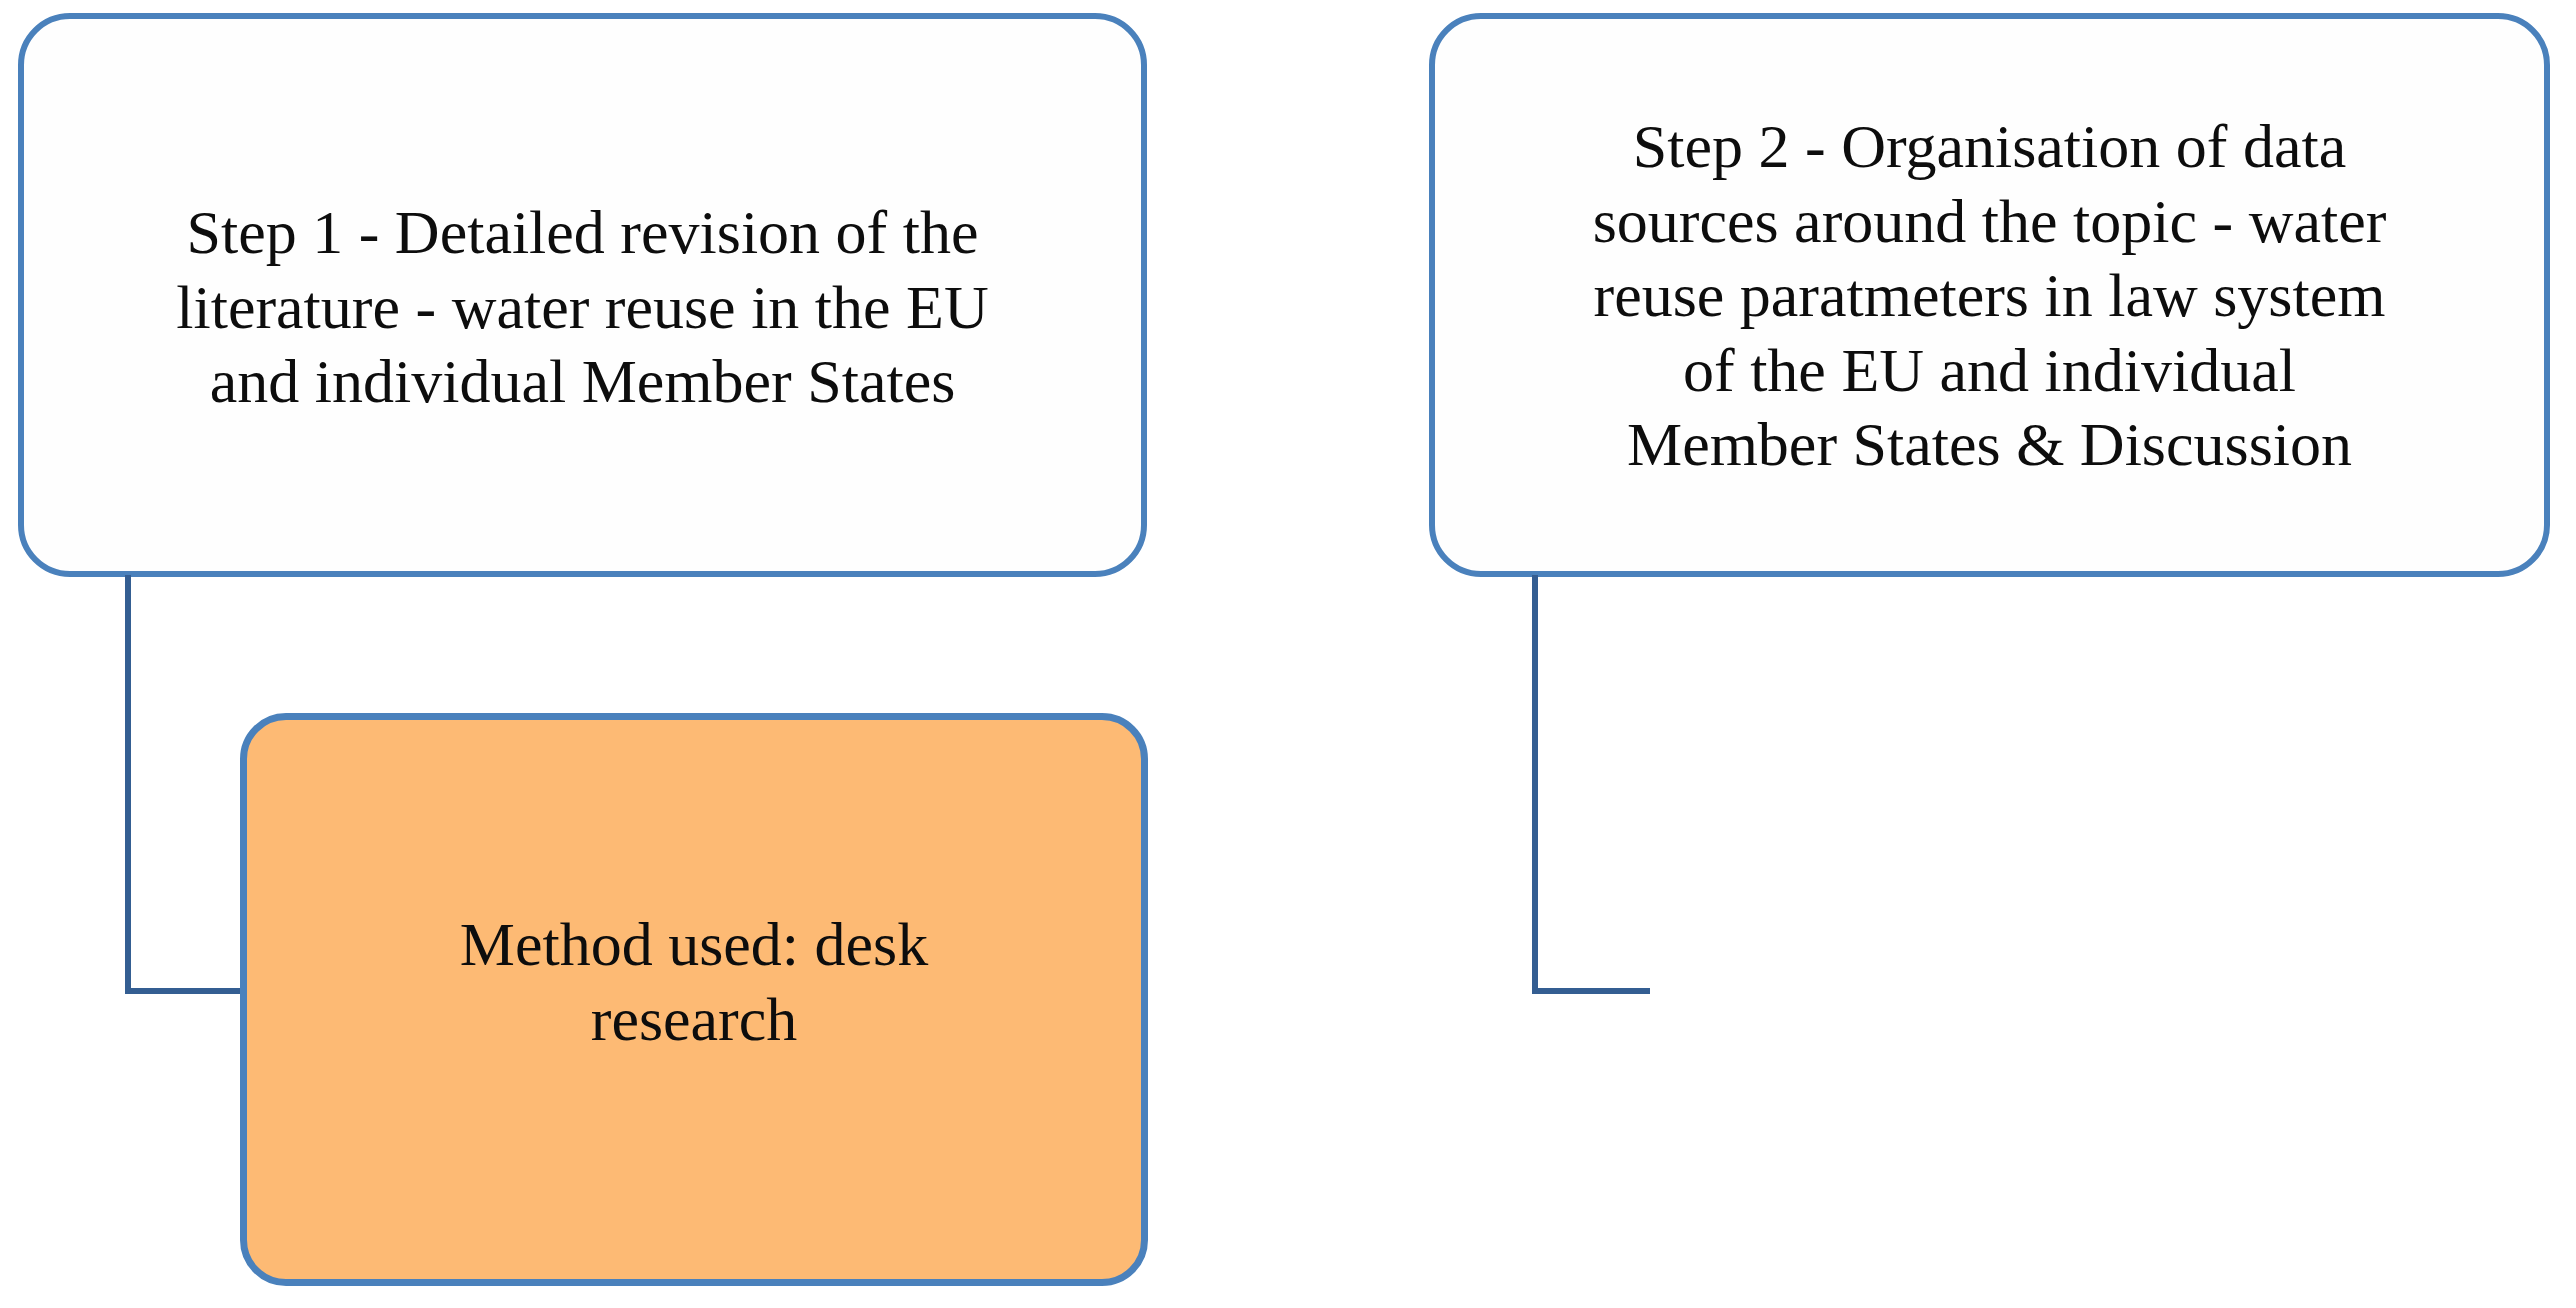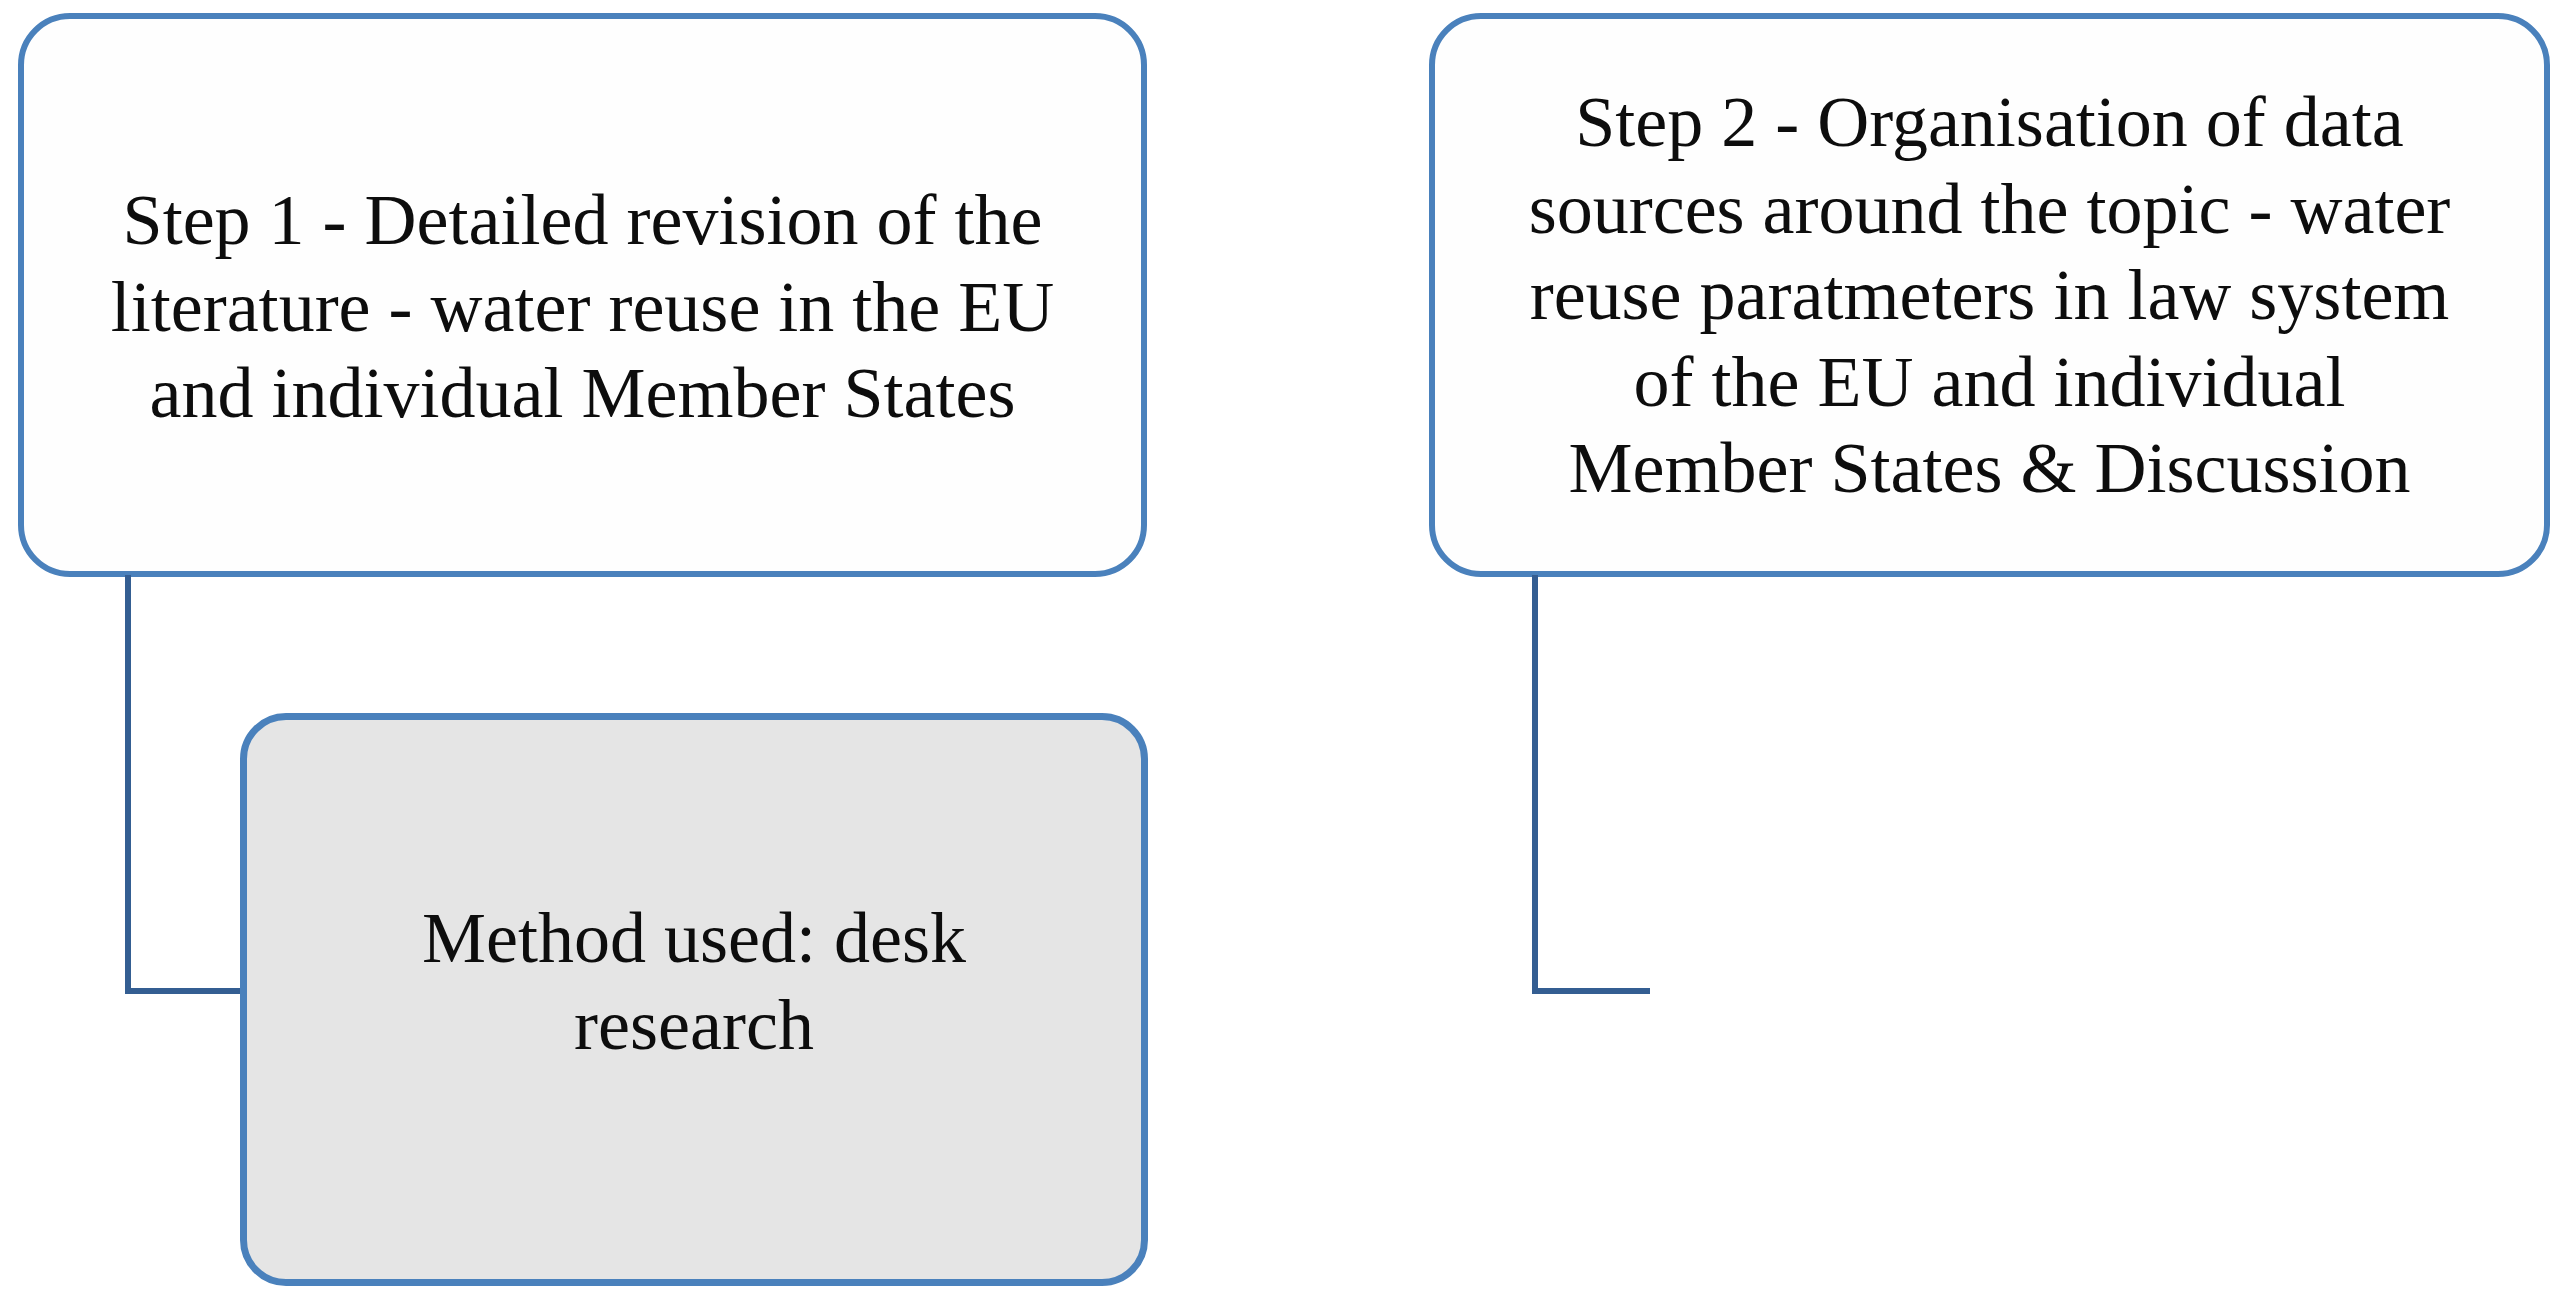--- a/index.html
+++ b/index.html
@@ -17,32 +17,32 @@
     color: #0d0d0d;
   }
   .box {
     position: absolute;
     box-sizing: border-box;
     display: flex;
     align-items: center;
     justify-content: center;
     text-align: center;
     white-space: pre-line;
-    font-size: 72px;
+    font-size: 62px;
     line-height: 1.2;
   }
   .step-box {
     border: 6.2px solid #4a81bc;
     border-radius: 52px;
     background: #fefefe;
   }
   .method-box {
     border: 7.1px solid #4a81bc;
     border-radius: 46px;
-    background: #e5e5e5;
+    background: #fdba74;
   }
   #step1-box  { left: 18px;   top: 13.4px;  width: 1129px; height: 564px; padding-top: 23px; }
   #step2-box  { left: 1429px; top: 13.4px;  width: 1121px; height: 564px; }
   #method1-box{ left: 240px;  top: 713px; width: 908px; height: 573px; padding-bottom: 36px; }
   #method2-box{ left: 1647px; top: 713px; width: 901px; height: 571px; }
   .connector {
     position: absolute;
     background: #345e92;
   }
   #connector1-vertical   { left: 125px;  top: 575px;  width: 6.2px;   height: 419px; }

